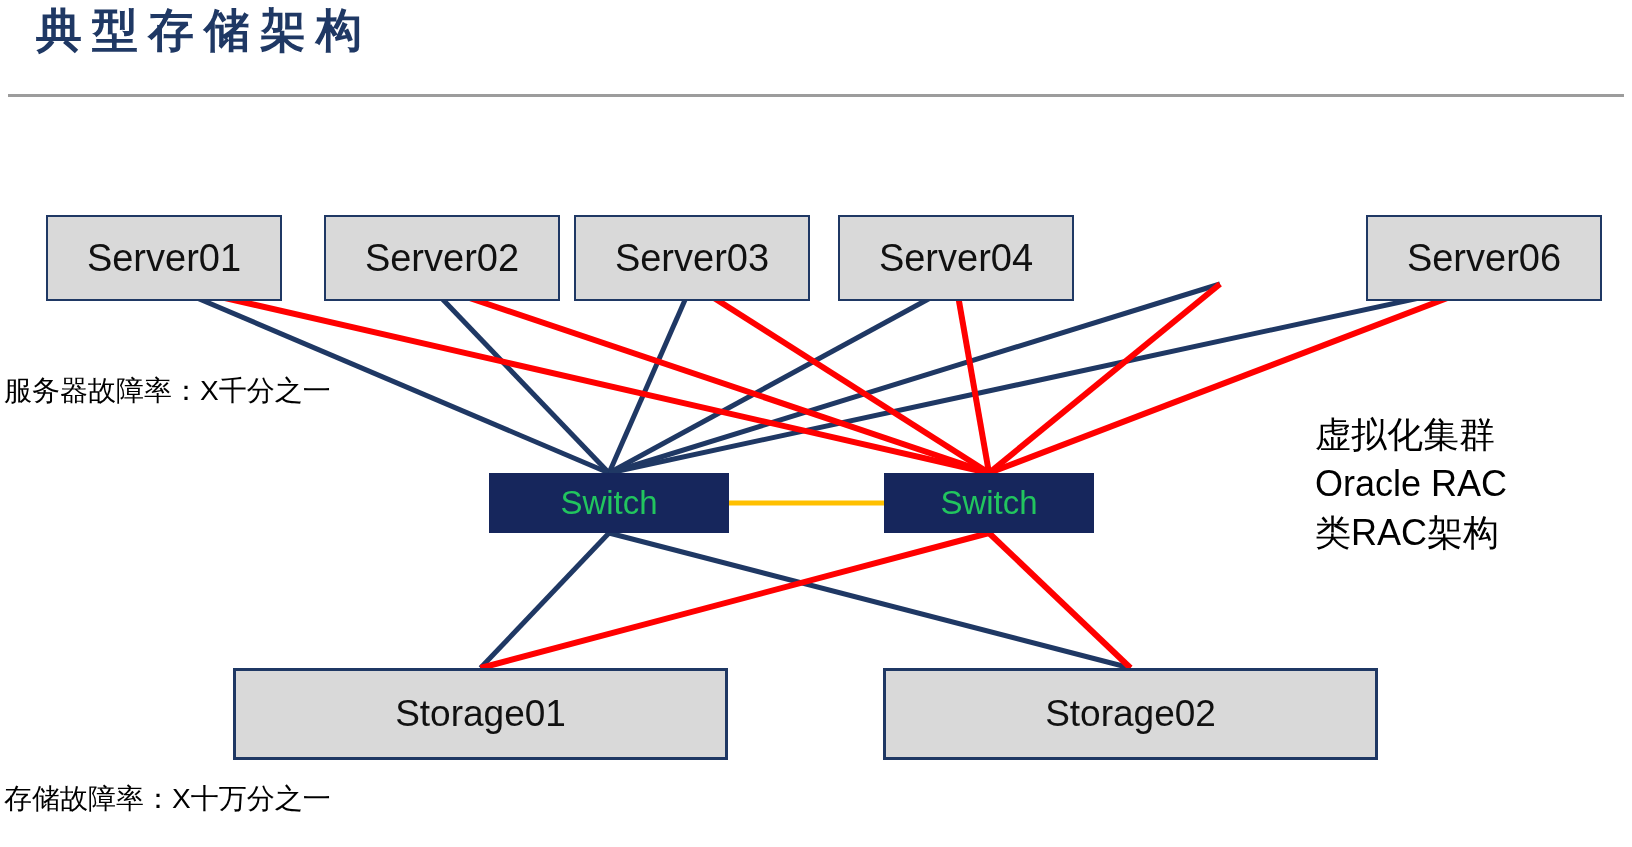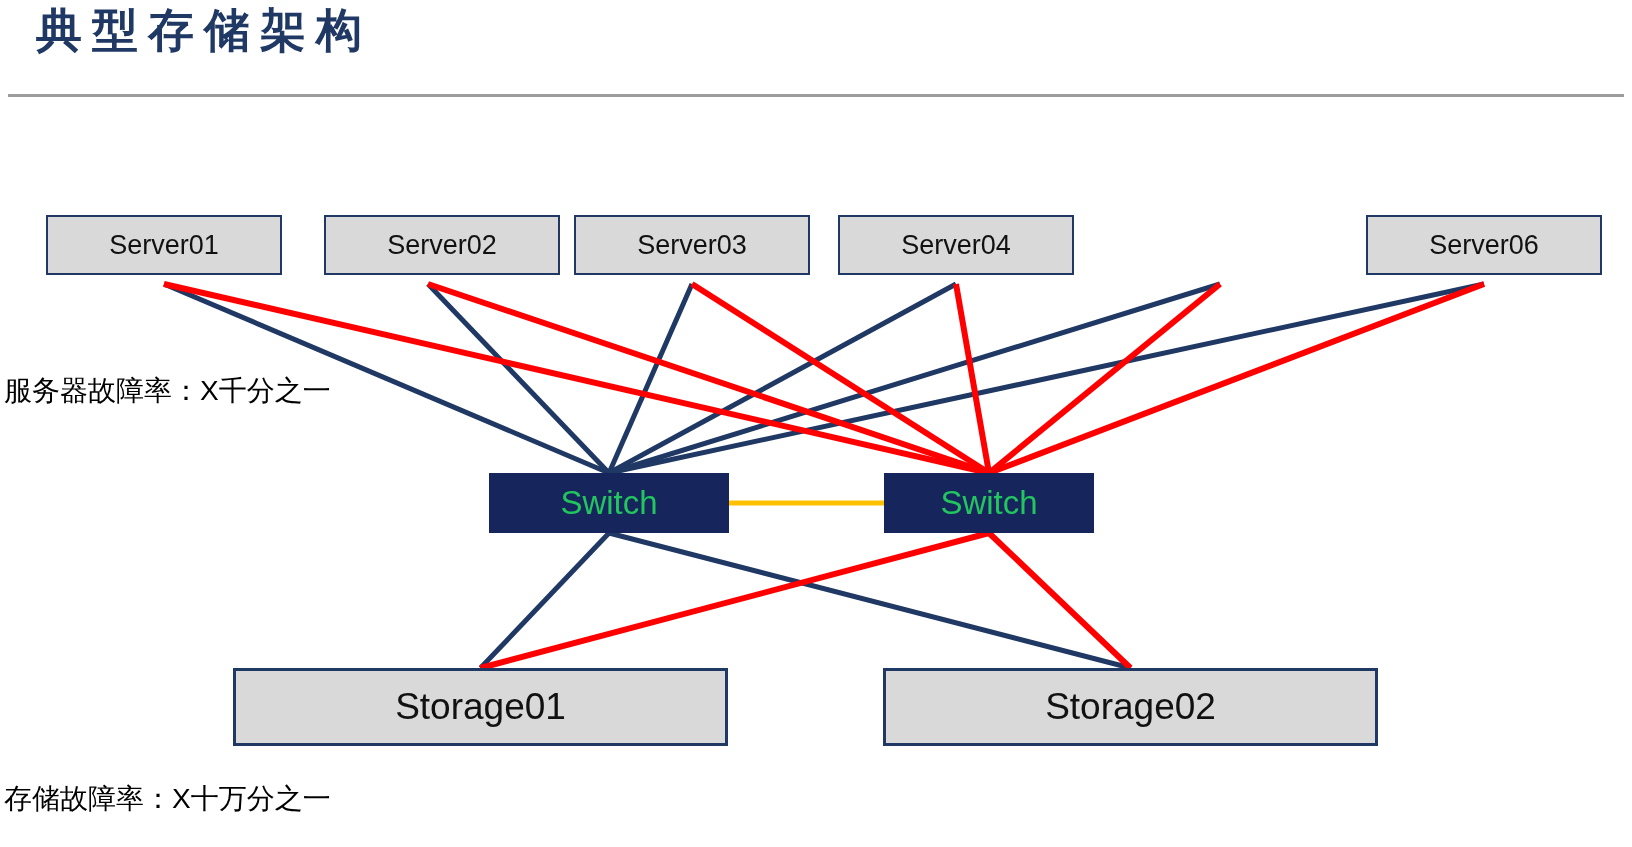--- a/index.html
+++ b/index.html
@@ -43,39 +43,39 @@
     align-items: center;
     justify-content: center;
     box-sizing: border-box;
     z-index: 2;
     white-space: nowrap;
   }
   .server {
     background: #D9D9D9;
     border: 2px solid #1F3864;
     color: #111111;
-    font-size: 27px;
+    font-size: 38px;
     width: 236px;
-    height: 60px;
+    height: 86px;
     top: 215px;
   }
   .switch {
     background: #16265C;
     color: #22c55e;
     font-size: 33px;
     height: 60px;
     top: 473px;
   }
   .storage {
     background: #D9D9D9;
     border: 3px solid #1F3864;
     color: #111111;
     font-size: 37px;
     width: 495px;
-    height: 78px;
+    height: 92px;
     top: 668px;
   }
   .note {
     position: absolute;
     color: #000000;
     font-size: 28px;
     z-index: 3;
     white-space: nowrap;
   }
   .note-server { left: 4px; top: 372px; }
@@ -145,14 +145,19 @@
   <div class="node storage" style="left:233px">
     <span>Storage01</span>
   </div>
   <div class="node storage" style="left:883px">
     <span>Storage02</span>
   </div>
 
   <div class="note note-server">服务器故障率：X千分之一</div>
   <div class="note note-storage">存储故障率：X十万分之一</div>
 
+  <div class="cluster-note">
+    <div>虚拟化集群</div>
+    <div>Oracle RAC</div>
+    <div>类RAC架构</div>
+  </div>
 
 </div>
 
 </body></html>

